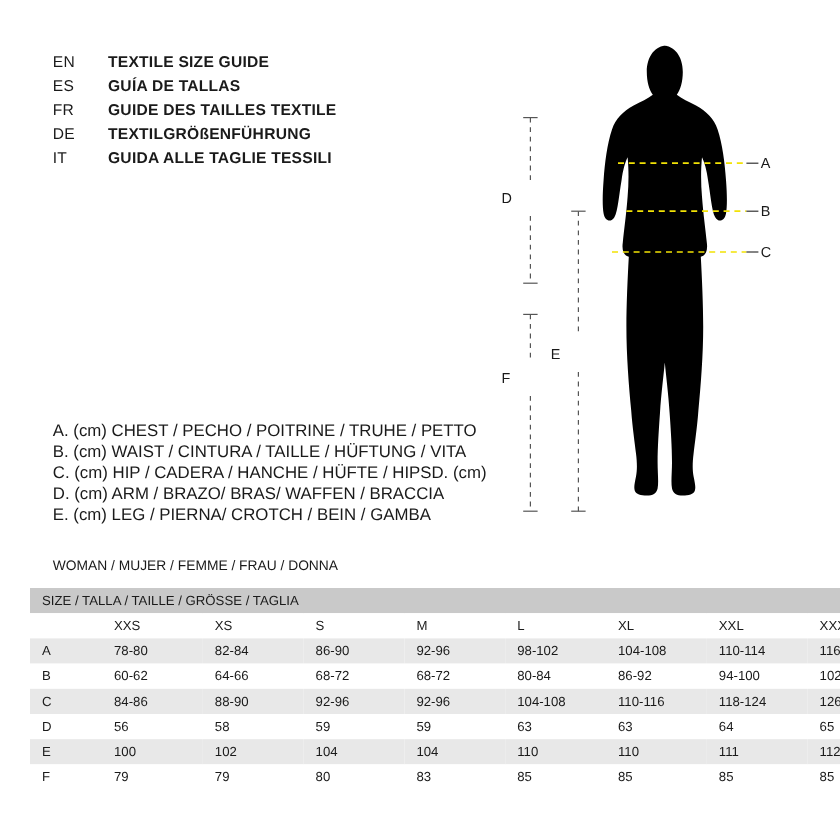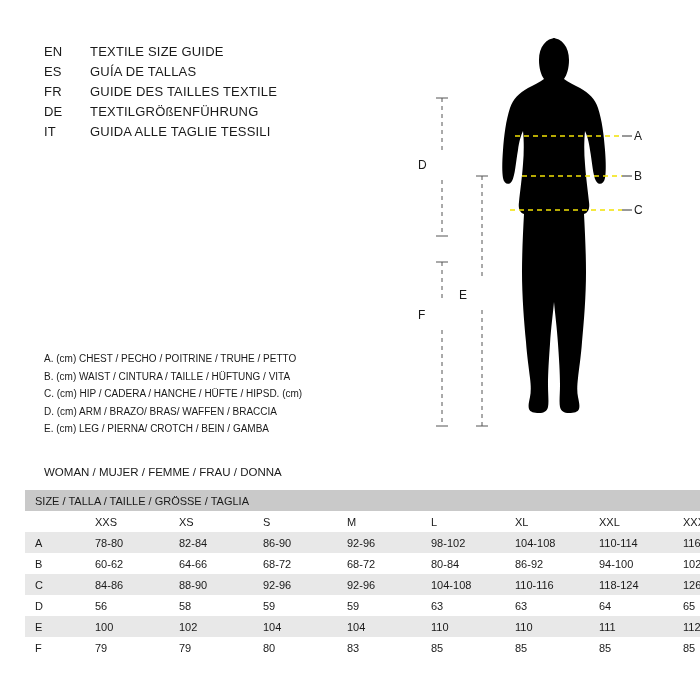--- a/index.html
+++ b/index.html
@@ -36,31 +36,32 @@
   .title-lang {
     width: 46px;
     font-size: 13px;
     letter-spacing: 0.2px;
     color: #1a1a1a;
   }
   .title-text {
     font-size: 13px;
     letter-spacing: 0.2px;
     color: #1a1a1a;
+    font-weight: bold;
   }
 
   
   .legend {
     position: absolute;
     left: 44px;
     top: 350px;
     width: 400px;
   }
   .legend-line {
-    font-size: 10px;
+    font-size: 14px;
     line-height: 17.5px;
     color: #1a1a1a;
     white-space: nowrap;
   }
   .legend-gender {
     position: absolute;
     left: 44px;
     top: 466px;
     font-size: 11.5px;
     color: #1a1a1a;

